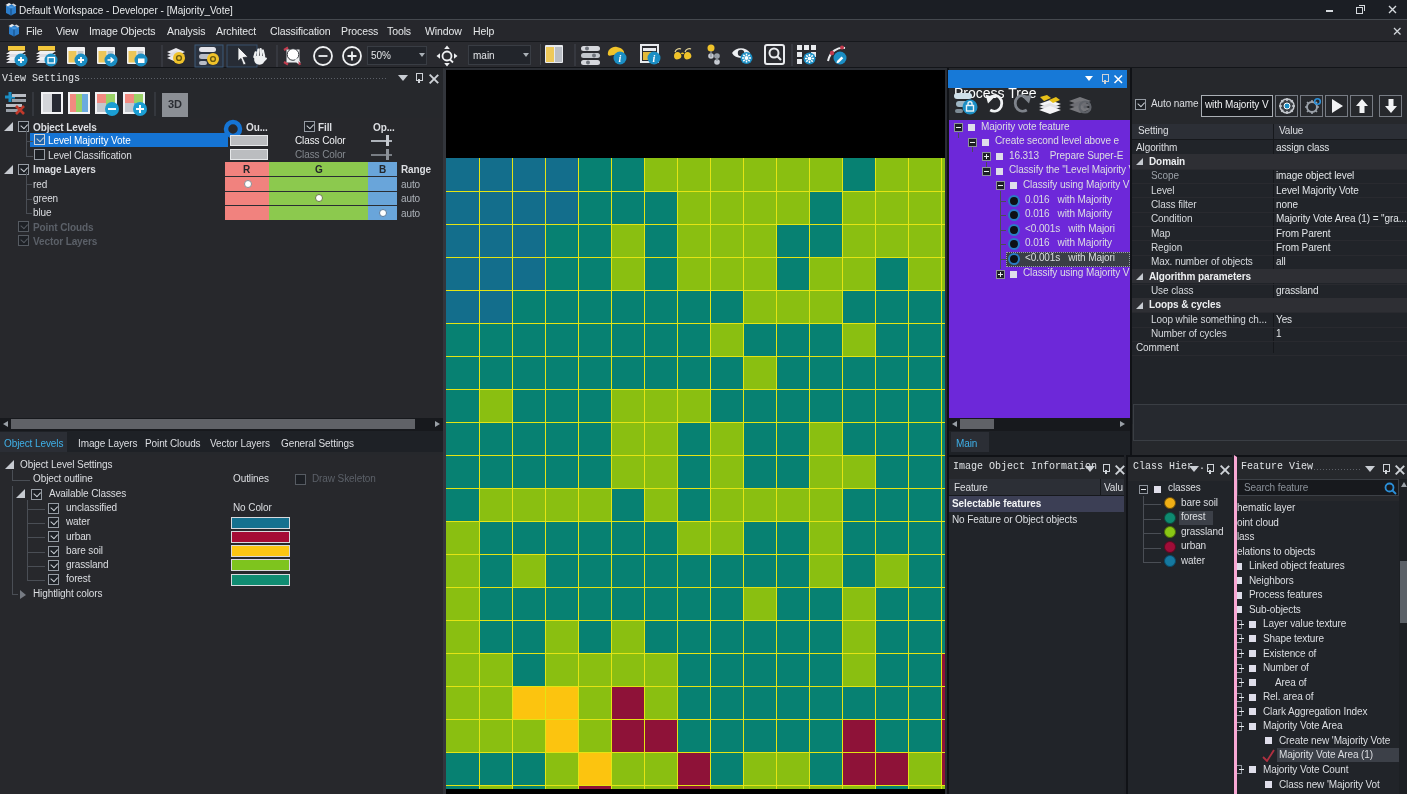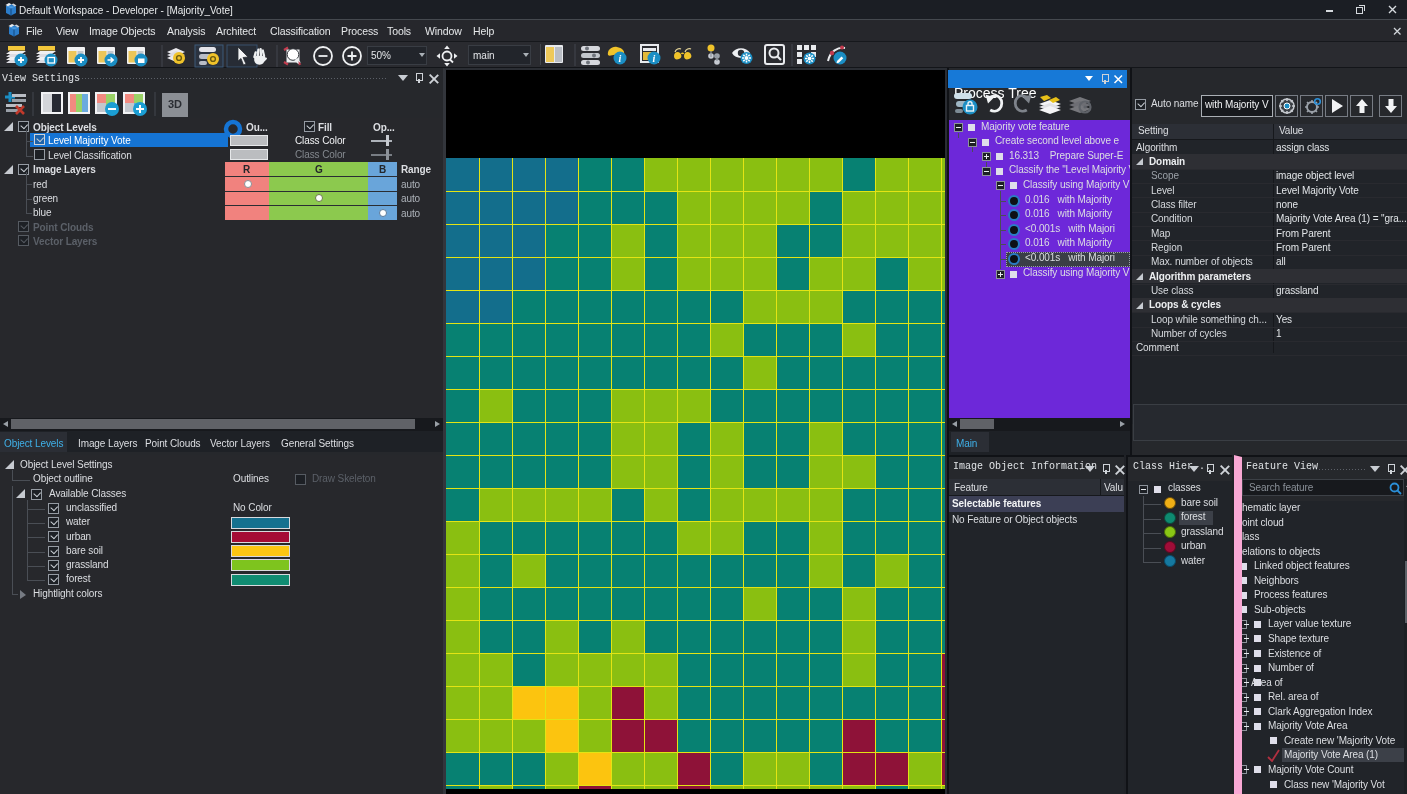--- a/index.html
+++ b/index.html
@@ -1041,21 +1041,21 @@
     <div class="trow" style="left:53px;top:74.4px">water</div>
     <div class="tl" style="left:15px;top:15px;width:1px;height:67px"></div>
     <div class="tl" style="left:15px;top:23px;width:18px;height:1px"></div>
     <div class="tl" style="left:15px;top:38px;width:18px;height:1px"></div>
     <div class="tl" style="left:15px;top:52px;width:18px;height:1px"></div>
     <div class="tl" style="left:15px;top:67px;width:18px;height:1px"></div>
     <div class="tl" style="left:15px;top:81px;width:18px;height:1px"></div>
   </div>
 </div>
 
-<div class="panel" id="featview" style="left:1234px;top:455px;width:173px;height:339px;border-left:8px solid #f9a8d4;border-top:2px solid #101216">
+<div class="panel" id="featview" style="left:1234px;top:455px;width:173px;height:339px;border-left:3px solid #f9a8d4;border-top:2px solid #101216">
   <div class="phead">
       <span class="ptitle" style="left:4px;top:4px">Feature View</span>
     <div class="dots" style="left:68px;top:12px;width:56px"></div>
     <div class="tri-dn" style="left:128px;top:9px"></div>
     <div class="pin" style="left:144px;top:6px"></div>
     <div class="xicon" style="left:158px;top:8px"></div>
   </div>
   <div class="abs" style="left:0;top:22px;width:162px;height:17px;background:#17191d;border:1px solid #3c4046">
     <div class="trow" style="left:6px;top:1.5px;color:#8a9098">Search feature</div>
     <svg class="abs" style="left:146px;top:2px" width="13" height="13">
@@ -1093,21 +1093,21 @@
     <div class="trow" style="left:26px;top:147.0px">Existence of</div>
     <div class="pm" style="left:-4px;top:163.1px">
         <i style="left:5px"></i>
       </div>
     <div class="sq" style="left:12px;top:164.1px"></div>
     <div class="trow" style="left:26px;top:161.6px">Number of</div>
     <div class="pm" style="left:-4px;top:177.6px">
         <i style="left:5px"></i>
       </div>
     <div class="sq" style="left:12px;top:178.6px"></div>
-    <div class="trow" style="left:9px;top:176.1px">Area of</div>
+    <div class="trow" style="left:38px;top:176.1px">Area of</div>
     <div class="pm" style="left:-4px;top:192.2px">
         <i style="left:5px"></i>
       </div>
     <div class="sq" style="left:12px;top:193.2px"></div>
     <div class="trow" style="left:26px;top:190.7px">Rel. area of</div>
     <div class="pm" style="left:-4px;top:206.7px">
         <i style="left:5px"></i>
       </div>
     <div class="sq" style="left:12px;top:207.7px"></div>
     <div class="trow" style="left:26px;top:205.2px">Clark Aggregation Index</div>

